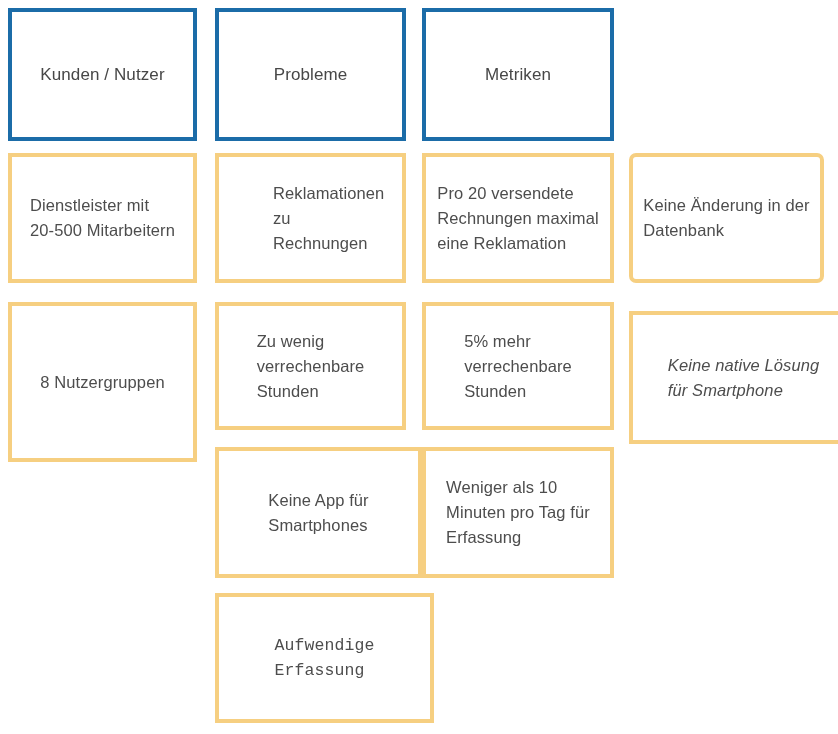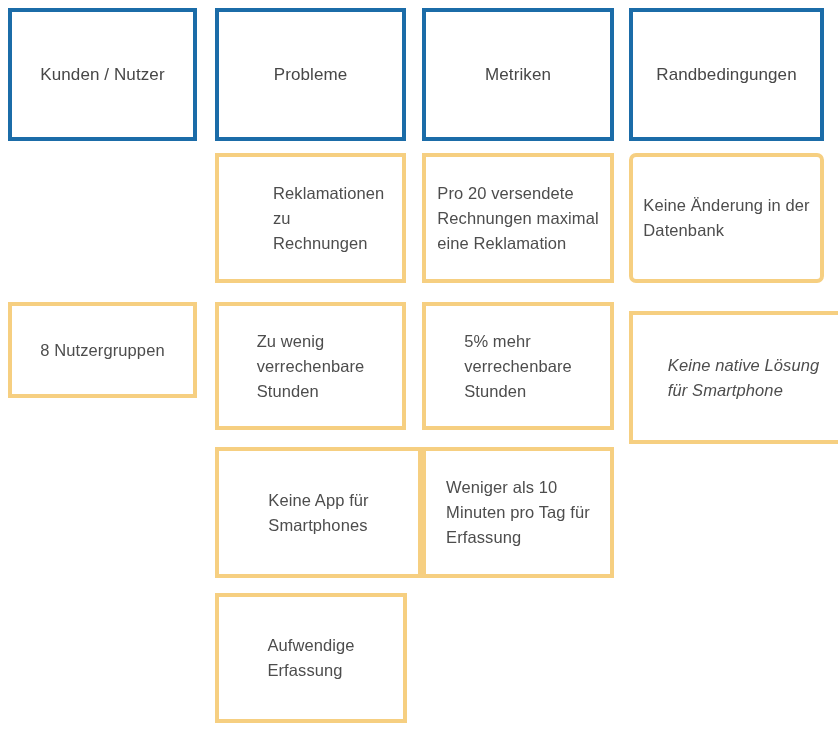--- a/index.html
+++ b/index.html
@@ -67,42 +67,43 @@
   </div>
 
   <div class="card card-header" style="left:422px; top:8px; width:192px; height:133px;">
     <span class="card-label">Metriken</span>
   </div>
 
   <div class="card card-header" style="left:215px; top:8px; width:191px; height:133px;">
     <span class="card-label">Probleme</span>
   </div>
 
-  <div class="card card-header" style="left:629px; top:8px; width:195px; height:133px;">
-    <span class="card-label">Randbedingungen</span>
+
+  <div class="card card-item" style="left:8px; top:153px; width:189px; height:130px;">
+    <span class="card-label">Dienstleister mit
+20-500 Mitarbeitern</span>
   </div>
-
 
   <div class="card card-item" style="left:215px; top:153px; width:191px; height:130px;padding-left:45px;">
     <span class="card-label">Reklamationen zu
 Rechnungen</span>
   </div>
 
   <div class="card card-item" style="left:422px; top:153px; width:192px; height:130px;">
     <span class="card-label">Pro 20 versendete
 Rechnungen maximal
 eine Reklamation</span>
   </div>
 
   <div class="card card-item" style="left:629px; top:153px; width:195px; height:130px;border-radius:7px;">
     <span class="card-label">Keine Änderung in der
 Datenbank</span>
   </div>
 
-  <div class="card card-item" style="left:8px; top:302px; width:189px; height:96px;">
+  <div class="card card-item" style="left:8px; top:302px; width:189px; height:160px;">
     <span class="card-label">8 Nutzergruppen</span>
   </div>
 
   <div class="card card-item" style="left:215px; top:302px; width:191px; height:128px;">
     <span class="card-label">Zu wenig
 verrechenbare
 Stunden</span>
   </div>
 
   <div class="card card-item" style="left:422px; top:302px; width:192px; height:128px;">
@@ -120,18 +121,18 @@
     <span class="card-label">Keine App für
 Smartphones</span>
   </div>
 
   <div class="card card-item" style="left:422px; top:447px; width:192px; height:131px;">
     <span class="card-label">Weniger als 10
 Minuten pro Tag für
 Erfassung</span>
   </div>
 
-  <div class="card card-item" style="left:215px; top:593px; width:192px; height:130px;">
+  <div class="card card-item" style="left:215px; top:593px; width:219px; height:130px;font-family:Liberation Mono, monospace;">
     <span class="card-label">Aufwendige
 Erfassung</span>
   </div>
 
 </div>
 
 </body></html>

